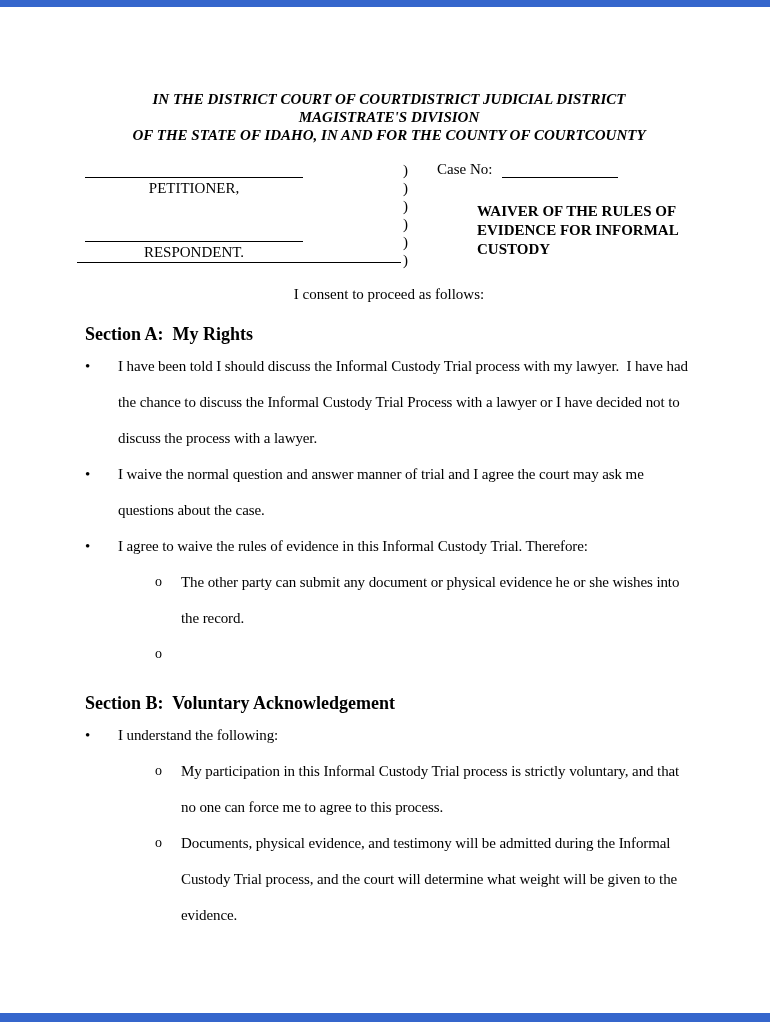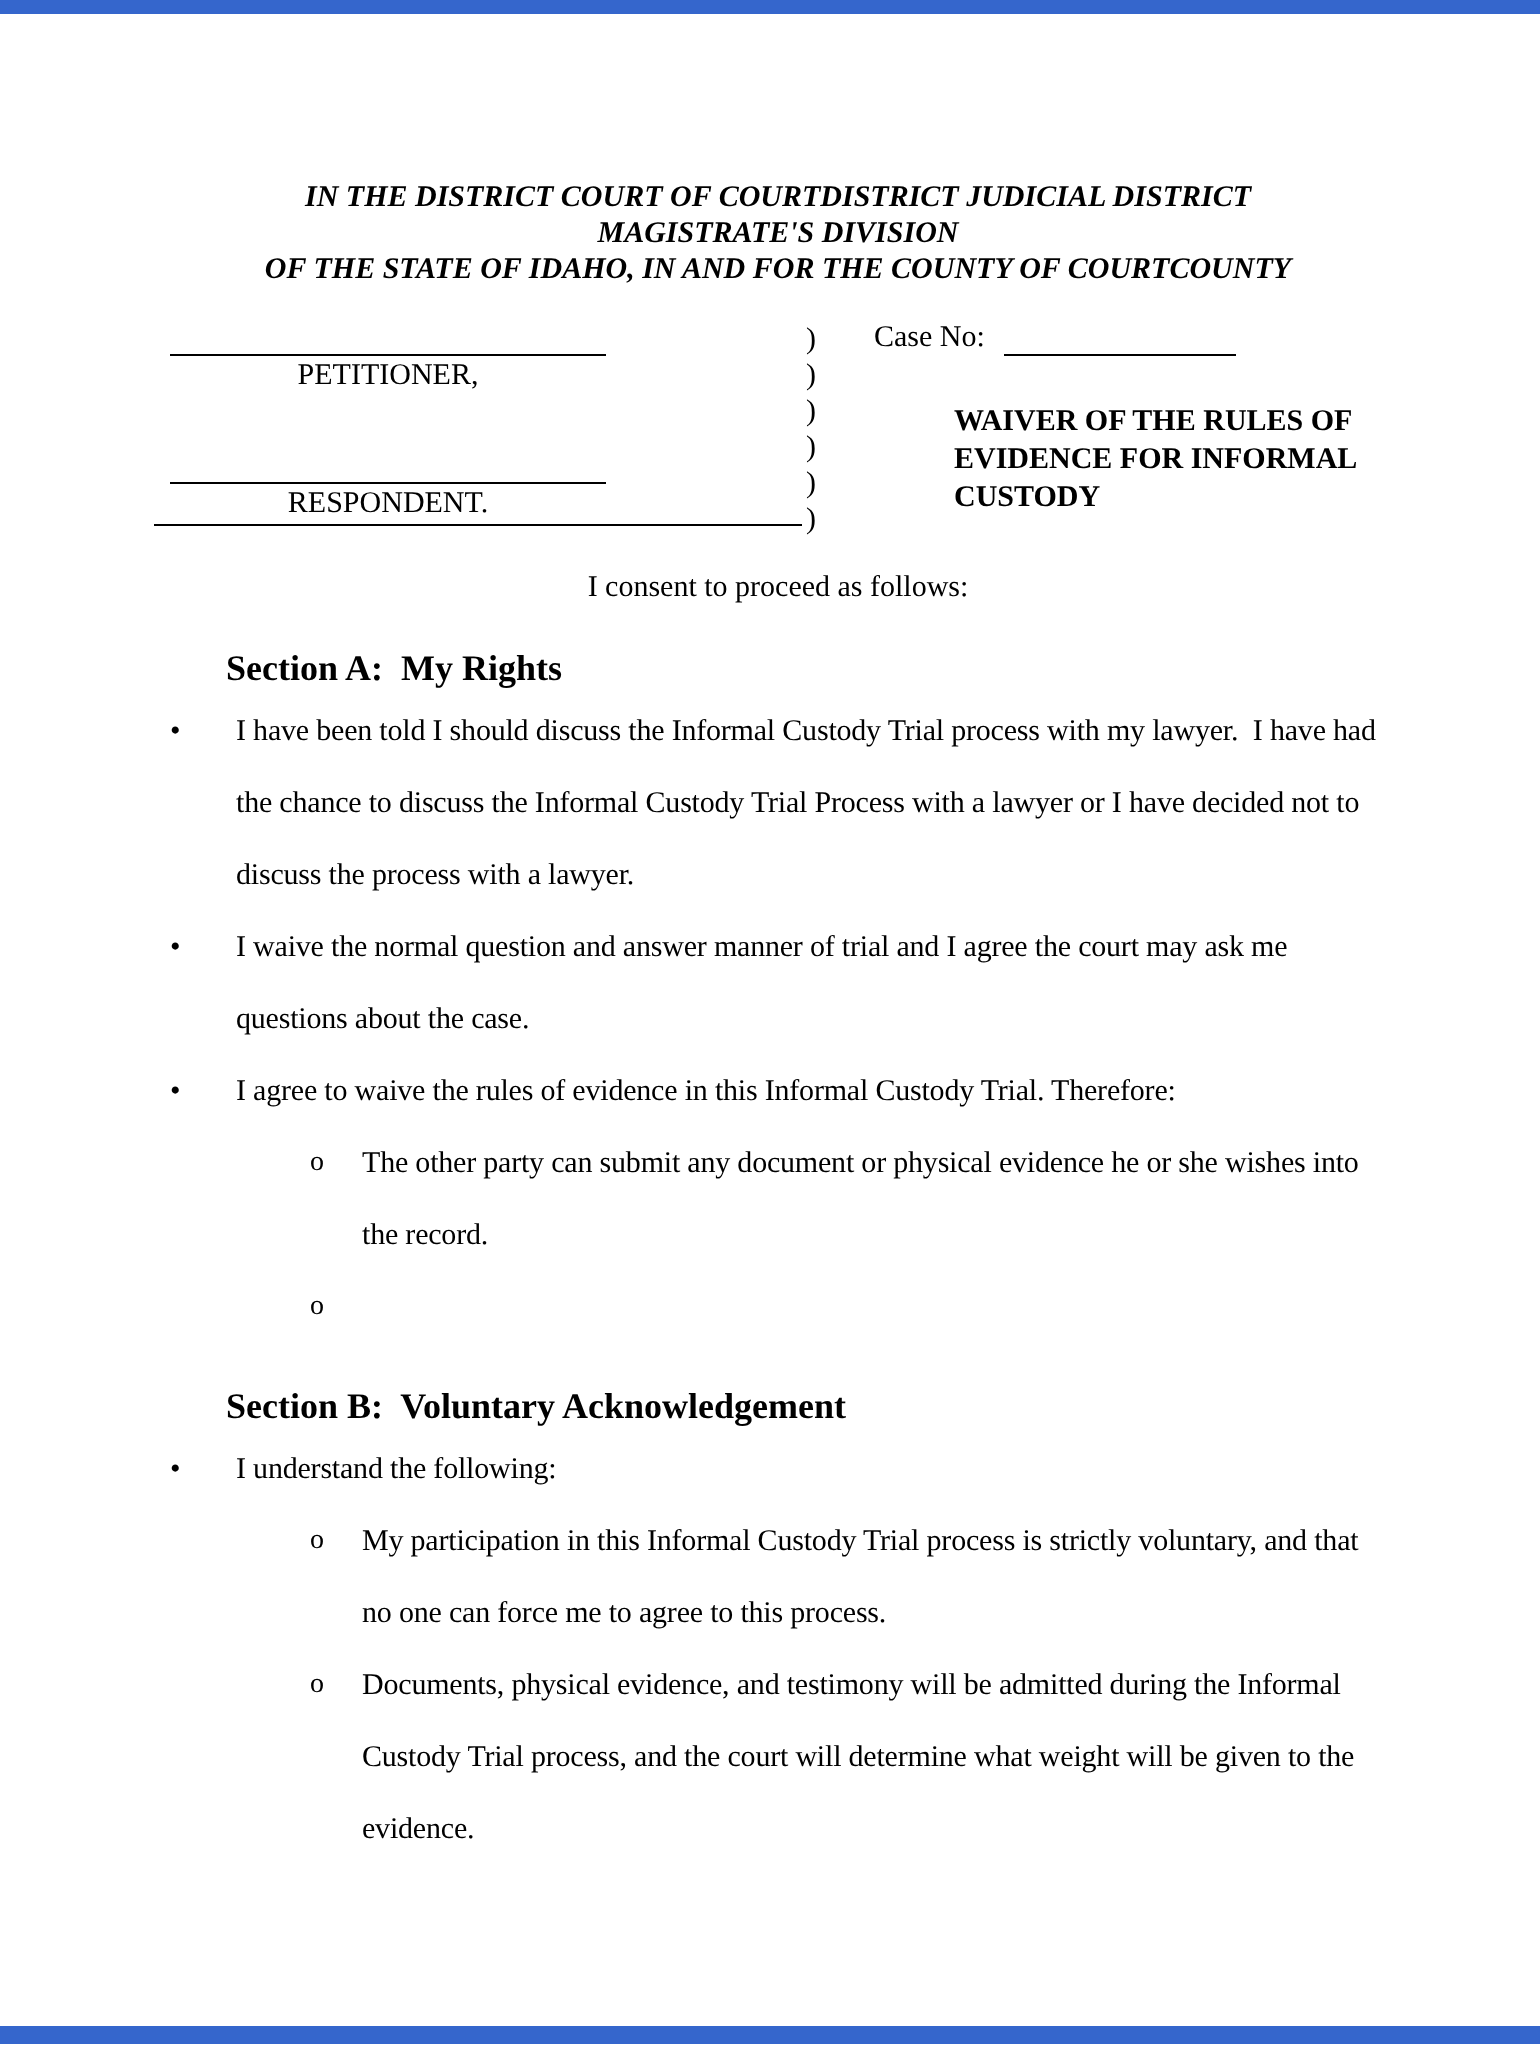--- a/index.html
+++ b/index.html
@@ -29,21 +29,21 @@
   .label-petitioner { left:0; top:20px; }
   .label-respondent { left:0; top:84px; }
   .paren-col { position:absolute; left:318px; top:1px; line-height:18px; font-size:15px; }
   .case-row { position:absolute; left:352px; top:1px; font-size:15px; }
   .case-blank { display:inline-block; width:116px; height:15px; border-bottom:1.3px solid #000; margin-left:10px; vertical-align:bottom; }
   .doc-title { position:absolute; left:352px; top:42px; font-weight:bold; font-size:15px; line-height:19px;margin-left:40px; }
   .doc-title div { white-space:pre-wrap; }
 
   .intro { margin-top:8px; text-align:center; font-weight:normal; font-size:15px; white-space:pre-wrap; }
 
-  .section-title { margin-top:21px; font-size:18px; font-weight:bold; white-space:pre-wrap;margin-left:28px; }
+  .section-title { margin-top:21px; font-size:18px; font-weight:bold; white-space:pre-wrap; }
 
   .blist { margin-top:3px; }
   .bullet { display:flex; font-size:15px; line-height:36px; letter-spacing:-0.1px; }
   .bullet .marker { flex:0 0 33px; width:33px; }
   .bullet .btext { flex:1 1 auto; white-space:pre-wrap; }
   .bullet.sub { padding-left:70px; }
   .bullet.sub .marker { flex:0 0 26px; width:26px; font-size:14px; }
 </style>
 </head>
 <body>

